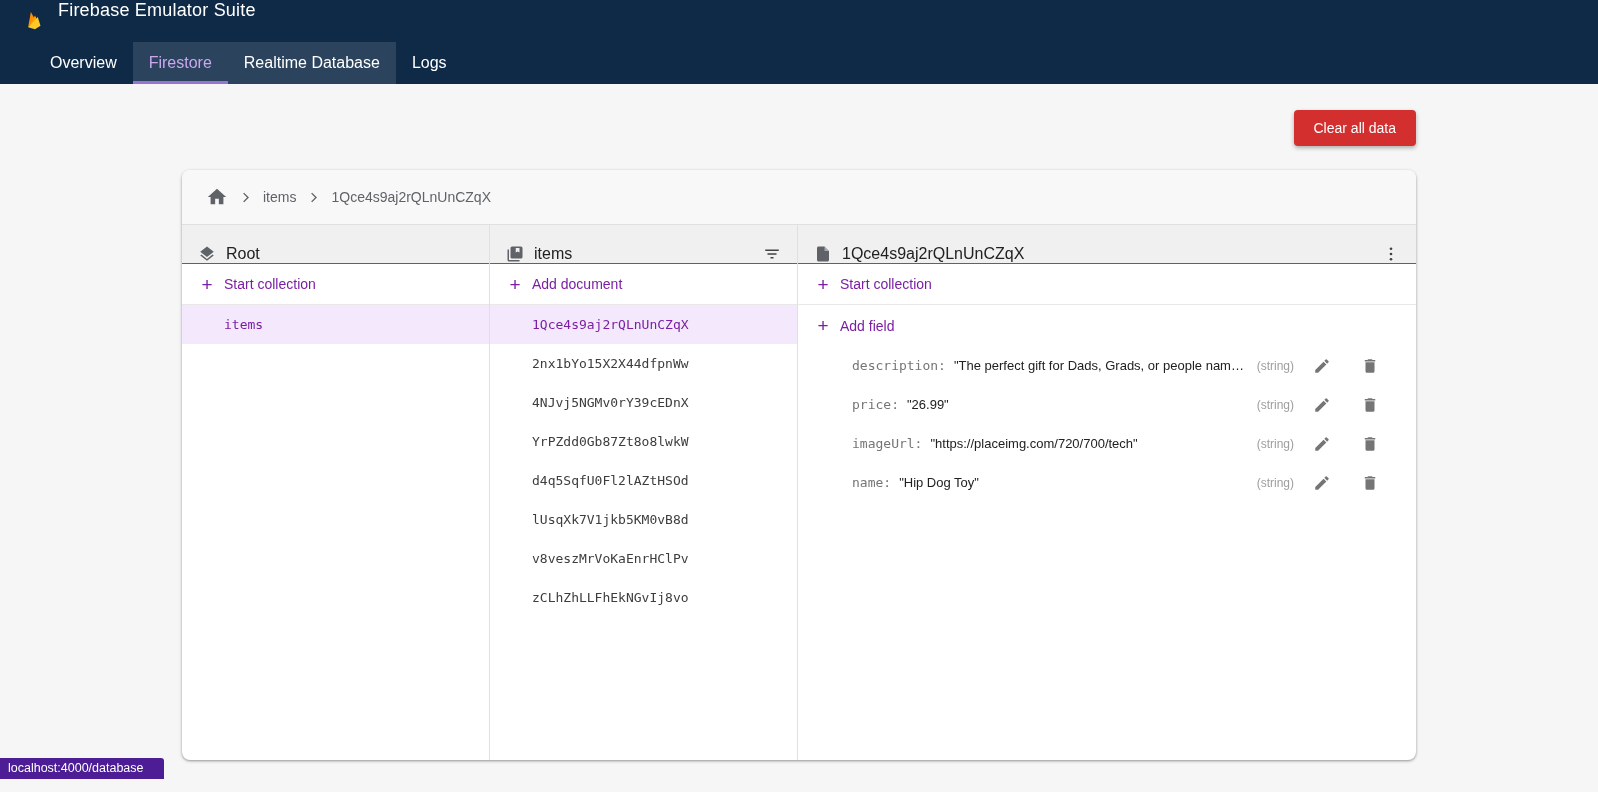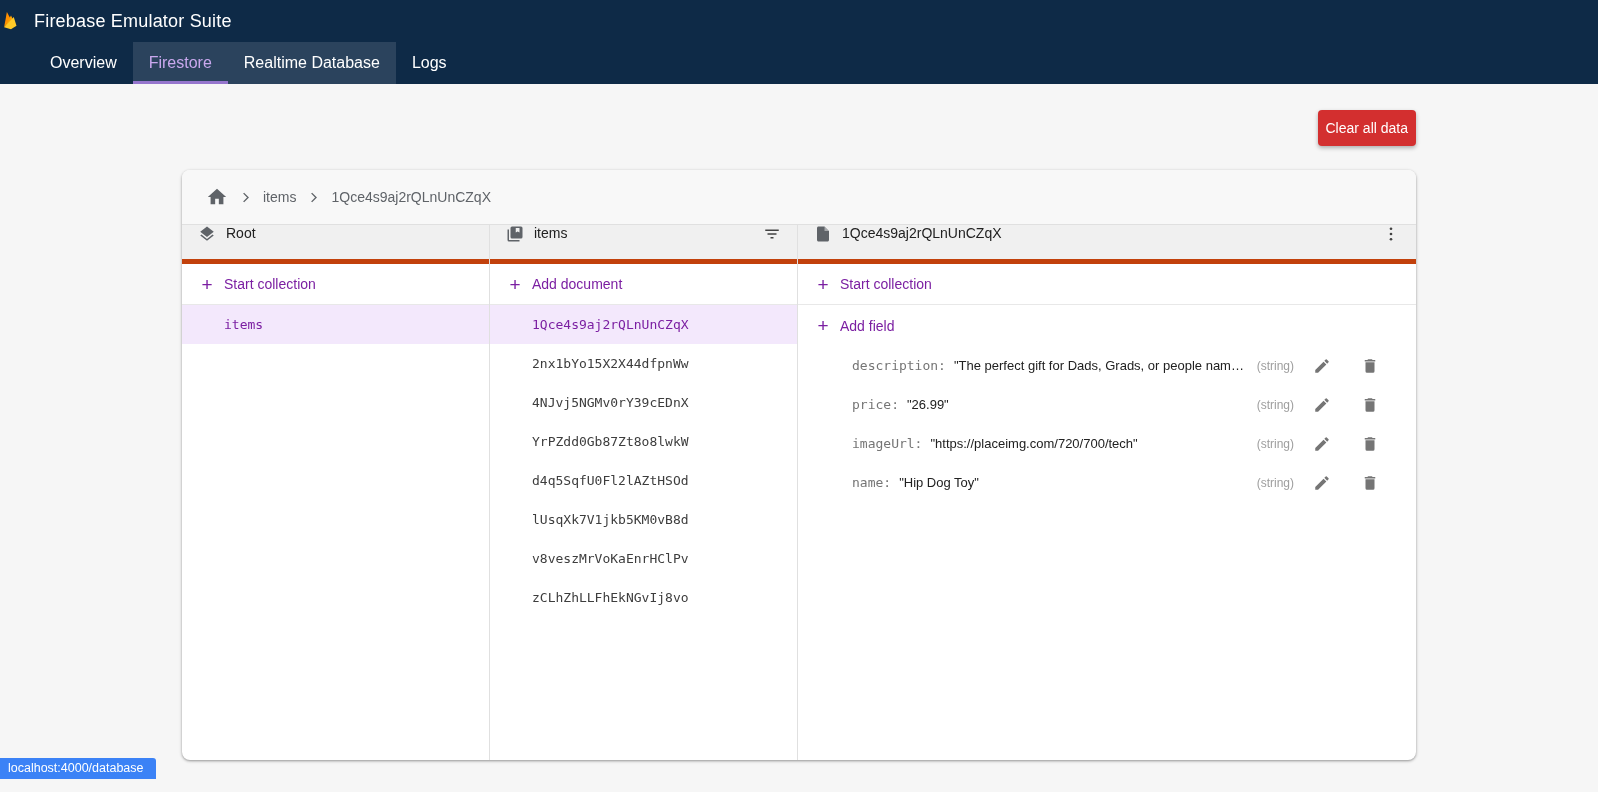--- a/index.html
+++ b/index.html
@@ -5,64 +5,64 @@
   :root{
     --header-bg:#0e2a47; --tab-active-bg:rgba(255,255,255,0.12); --tab-active-text:#c9a8ee;
     --tab-underline:#9575cd; --accent:#7b1fa2; --selection-bg:#f3e8fc; --danger:#d32f2f; --page-bg:#f6f6f6;
   }
   *{margin:0;padding:0;box-sizing:border-box;}
   body{width:1598px;height:792px;background:var(--page-bg);font-family:"Liberation Sans",sans-serif;overflow:hidden;position:relative;}
   .mono{font-family:"DejaVu Sans Mono","Liberation Mono",monospace;}
 
   
   .topbar{background:var(--header-bg);}
-  .title-row{height:42px;display:flex;align-items:center;gap:12px;}
+  .title-row{height:42px;display:flex;padding-left:24px;gap:12px;}
   .app-title{color:#fff;font-size:18px;font-weight:500;letter-spacing:.2px;}
   .tabs{height:42px;display:flex;padding-left:34px;}
   .tab{height:42px;padding:0 16px;display:flex;align-items:center;font-size:16px;color:#fff;cursor:pointer;}
   .tab.highlighted{background:var(--tab-active-bg);}
   .tab.active{color:var(--tab-active-text);box-shadow:inset 0 -3px 0 var(--tab-underline);}
 
   
   .content-width{width:1234px;margin:0 auto;}
   .toolbar-row{margin-top:26px;display:flex;justify-content:flex-end;}
-  .danger-btn{background:var(--danger);color:#fff;border:none;height:36px;padding:0 8px;border-radius:4px;
+  .danger-btn{background:var(--danger);color:#fff;border:none;height:36px;padding:0 20px;border-radius:4px;
     font-size:14px;font-weight:500;font-family:inherit;cursor:pointer;box-shadow:0 2px 4px rgba(0,0,0,.3);text-align:center;}
 
   
   .card{margin-top:24px;height:590px;background:#fff;border-radius:8px;overflow:hidden;
     box-shadow:0 1px 2px rgba(0,0,0,.25),0 1px 3px 1px rgba(0,0,0,.12);display:flex;flex-direction:column;}
   .breadcrumb{height:55px;display:flex;align-items:center;padding:0 24px;gap:10px;background:#f8f8f8;border-bottom:1px solid #e0e0e0;font-size:14px;color:#5f6368;}
   .crumb{cursor:pointer;color:#5f6368;}
   .chev{display:flex;align-items:center;}
 
   .cols{flex:1;display:flex;min-height:0;}
   .col{display:flex;flex-direction:column;}
   .col-root{width:308px;border-right:1px solid #e0e0e0;}
   .col-docs{width:308px;border-right:1px solid #e0e0e0;}
   .col-fields{flex:1;min-width:0;}
-  .col-header{height:39px;background:#f0f0f0;border-bottom:5px solid #c2410c;display:flex;align-items:flex-start;gap:10px;padding:0 16px;font-size:14px;color:#212121;flex:0 0 auto;}
+  .col-header{height:39px;background:#f0f0f0;border-bottom:1px solid #c2410c;display:flex;align-items:flex-end;gap:10px;padding:0 16px;font-size:16px;color:#212121;flex:0 0 auto;}
   .col-header .spacer{flex:1;}
   .icon-btn{display:flex;align-items:center;justify-content:center;cursor:pointer;}
 
   .action-row{height:41px;display:flex;align-items:center;gap:8px;padding:0 16px;color:var(--accent);font-size:14px;font-weight:500;cursor:pointer;flex:0 0 auto;}
   .action-row.first{border-bottom:1px solid #e8e8e8;}
   .plus{font-size:19px;font-weight:400;width:18px;text-align:center;line-height:1;}
 
   .list-row{height:39px;display:flex;align-items:center;padding:0 16px 0 42px;font-size:13px;color:#3d3d3d;cursor:pointer;white-space:nowrap;}
   .list-row.selected{background:var(--selection-bg);color:var(--accent);}
 
   .field-row{height:39px;display:flex;align-items:center;gap:8px;padding:0 26px 0 42px;}
   .field-key{font-size:13px;color:#757575;flex:0 0 auto;margin-left:12px;}
   .field-value{font-size:13px;color:#212121;white-space:nowrap;overflow:hidden;text-overflow:ellipsis;flex:0 1 auto;margin-right:auto;}
   .field-type{font-size:12px;color:#9e9e9e;flex:0 0 auto;}
   .field-row .icon-btn{width:40px;flex:0 0 auto;}
 
   
-  .statusbar{position:absolute;left:0;bottom:13px;background:#3b82f6;color:#fff;font-size:12.5px;padding:3px 12px 4px 8px;border-top-right-radius:3px;}
+  .statusbar{position:absolute;left:0;bottom:13px;background:#4c1d95;color:#fff;font-size:12.5px;padding:3px 20px 4px 8px;border-top-right-radius:3px;}
 </style>
 </head>
 <body>
 
 <div class="topbar">
   <div class="title-row">
     <span class="icon-btn">
       <svg width="22" height="22" viewBox="0 0 32 32">
         <path fill="#ff8f00" d="M6 25L10 3l5 9z"></path>
         <path fill="#ffa000" d="M6 25L16 8l3 6z"></path>

